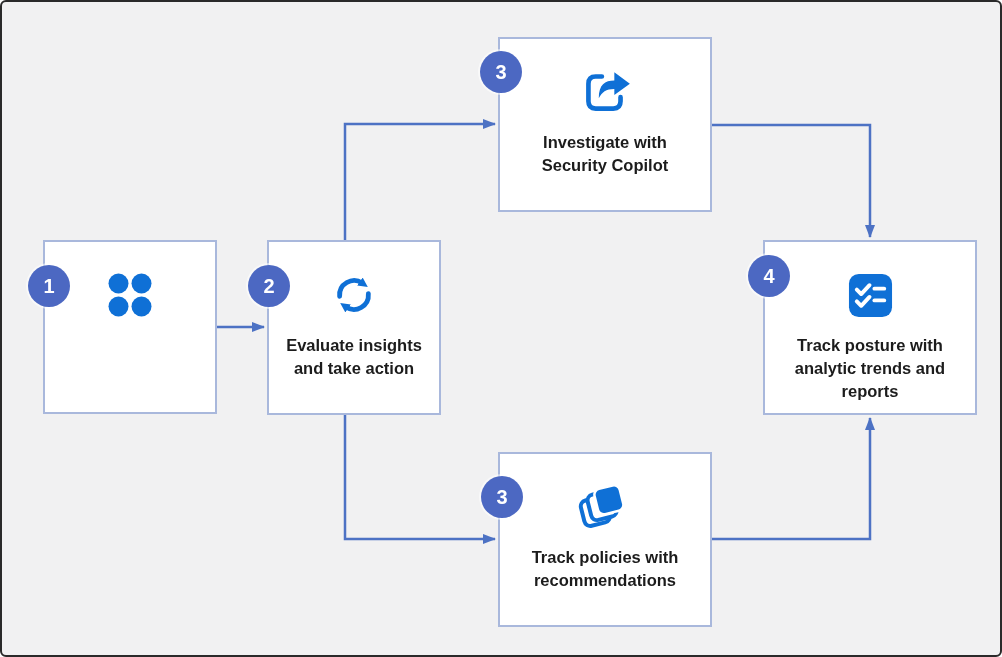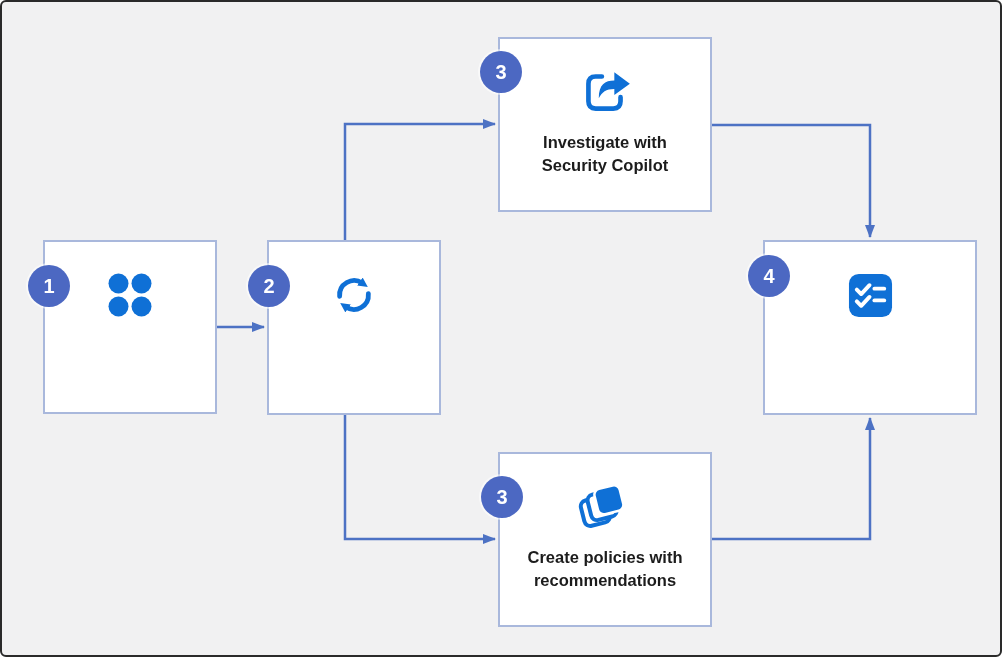--- a/index.html
+++ b/index.html
@@ -83,20 +83,22 @@
       <svg class="ic" width="52" height="52" viewBox="0 0 54 54">
         <defs>
           <marker id="syncArrow" markerUnits="userSpaceOnUse" markerWidth="12" markerHeight="12" refX="3" refY="5" orient="auto">
             <path d="M0,0 L10,5 L0,10 Z" style="fill:var(--icon)"></path>
           </marker>
         </defs>
         <path class="st" d="M12.1,28.3 A15,15 0 0 1 35.6,14.7" fill="none" stroke-width="5" stroke-linecap="round" marker-end="url(#syncArrow)"></path>
         <path class="st" d="M41.9,25.7 A15,15 0 0 1 18.4,39.3" fill="none" stroke-width="5" stroke-linecap="round" marker-end="url(#syncArrow)"></path>
       </svg>
     </span>
+    <div class="label">Evaluate insights
+and take action</div>
   </div>
 
   <div class="node n3">
     <span class="badge">3</span>
     <span class="icon-area">
       <svg class="ic" width="58" height="58" viewBox="0 0 56 56">
         <path class="st" d="M25,13 H19 Q12,13 12,20 V37 Q12,44 19,44 H36 Q43,44 43,37 V33" fill="none" stroke-width="4.5" stroke-linecap="round" stroke-linejoin="round"></path>
         <path class="fl" d="M37,9 L52,20 L37,31 L37,25 C29,25 25,28 22,34 C22,21 28,17 37,17 Z"></path>
       </svg>
     </span>
@@ -108,30 +110,33 @@
     <span class="badge">3</span>
     <span class="icon-area">
       <svg class="ic" width="60" height="60" viewBox="0 0 60 60">
         <g transform="rotate(-14 30 32)">
           <rect class="st" x="7" y="19" width="26" height="26" rx="6" fill="#ffffff" stroke-width="4"></rect>
           <rect class="st" x="15" y="15" width="26" height="26" rx="6" fill="#ffffff" stroke-width="4"></rect>
           <rect class="fl" x="23" y="11" width="26" height="26" rx="6" stroke="#ffffff" stroke-width="2.5"></rect>
         </g>
       </svg>
     </span>
-    <div class="label">Create policies with
+    <div class="label">Track policies with
 recommendations</div>
   </div>
 
   <div class="node n5">
     <span class="badge">4</span>
     <span class="icon-area">
       <svg class="ic" width="47" height="47" viewBox="0 0 48 48">
         <rect class="fl" x="2" y="2" width="44" height="44" rx="10"></rect>
         <path d="M10,18 L14.5,22.5 L23,13.5" fill="none" stroke="#ffffff" stroke-width="4" stroke-linecap="round" stroke-linejoin="round"></path>
         <path d="M28,17 H38" fill="none" stroke="#ffffff" stroke-width="4" stroke-linecap="round"></path>
         <path d="M10,30 L14.5,34.5 L23,25.5" fill="none" stroke="#ffffff" stroke-width="4" stroke-linecap="round" stroke-linejoin="round"></path>
         <path d="M28,29 H38" fill="none" stroke="#ffffff" stroke-width="4" stroke-linecap="round"></path>
       </svg>
     </span>
+    <div class="label">Track posture with
+analytic trends and
+reports</div>
   </div>
 
 </div>
 
 </body></html>

